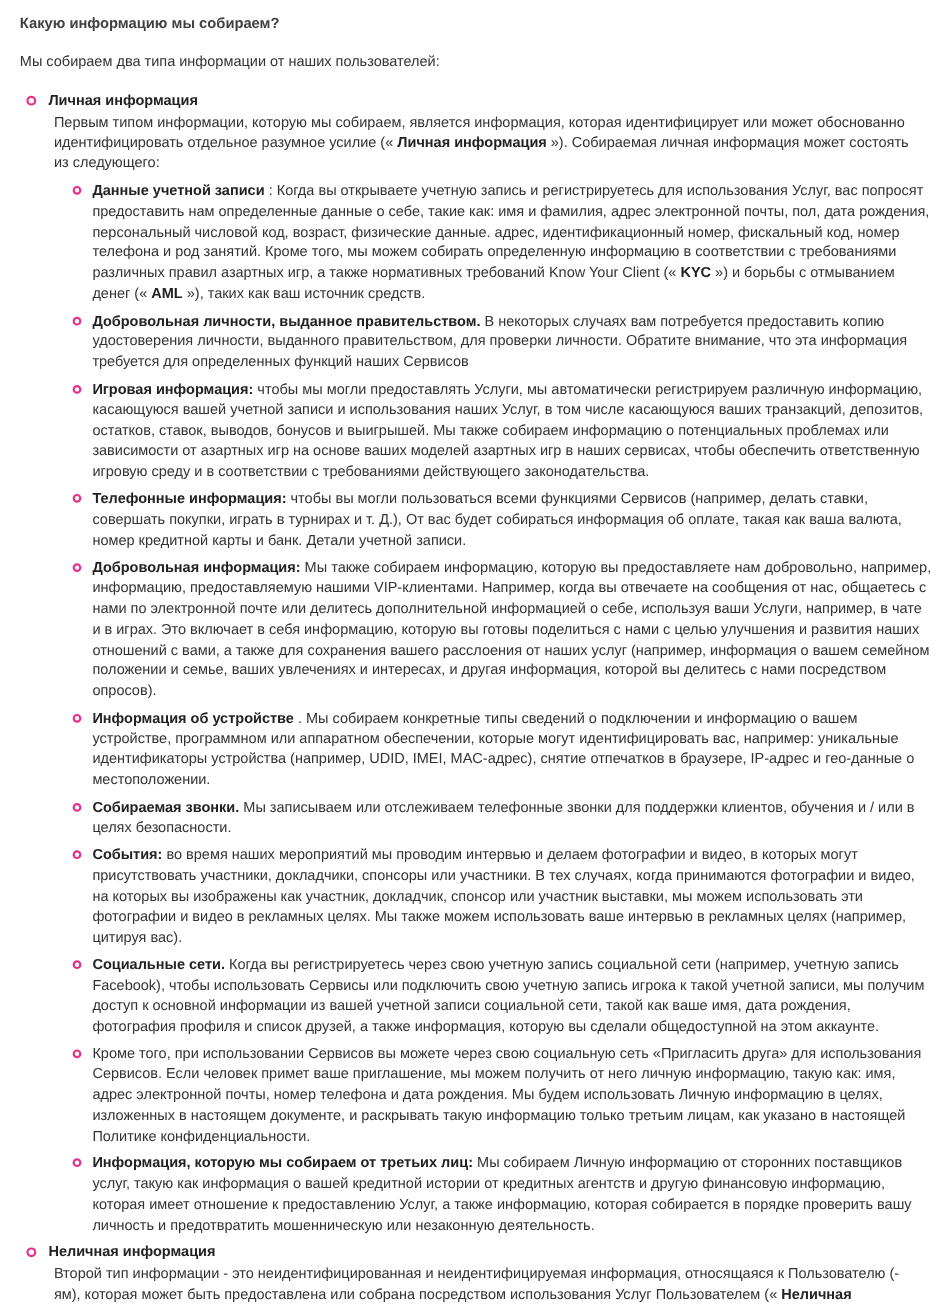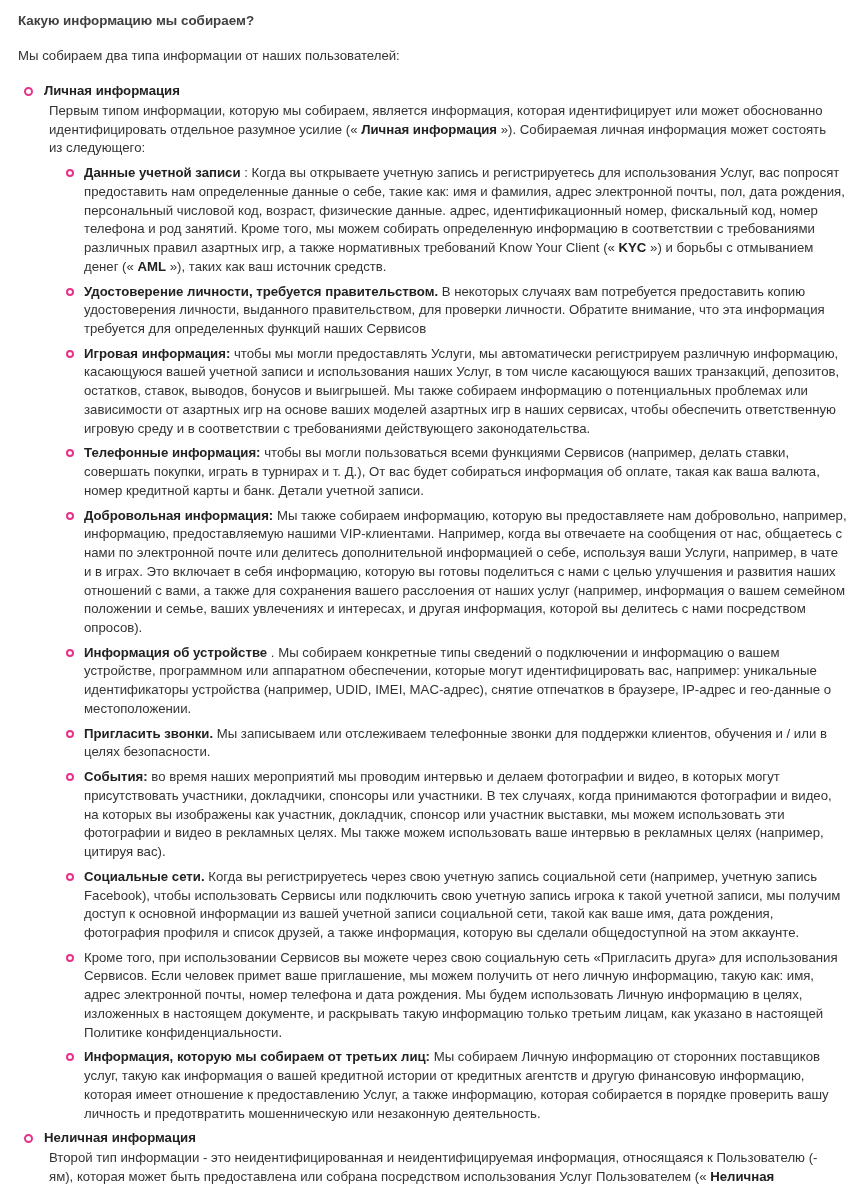--- a/index.html
+++ b/index.html
@@ -111,21 +111,21 @@
 
       <ul class="lvl2">
 
         <li>
           <span class="bullet2"></span>
           <span class="item-text"><span class="b">Данные учетной записи</span> : Когда вы открываете учетную запись и регистрируетесь для использования Услуг, вас попросят предоставить нам определенные данные о себе, такие как: имя и фамилия, адрес электронной почты, пол, дата рождения, персональный числовой код, возраст, физические данные. адрес, идентификационный номер, фискальный код, номер телефона и род занятий. Кроме того, мы можем собирать определенную информацию в соответствии с требованиями различных правил азартных игр, а также нормативных требований Know Your Client (« <span class="b">KYC</span> ») и борьбы с отмыванием денег (« <span class="b">AML</span> »), таких как ваш источник средств.</span>
         </li>
 
         <li>
           <span class="bullet2"></span>
-          <span class="item-text"><span class="b">Удостоверение личности, требуется правительством.</span><span> В некоторых случаях вам потребуется предоставить копию удостоверения личности, выданного правительством, для проверки личности. Обратите внимание, что эта информация требуется для определенных функций наших Сервисов</span></span>
+          <span class="item-text"><span class="b">Добровольная личности, выданное правительством.</span><span> В некоторых случаях вам потребуется предоставить копию удостоверения личности, выданного правительством, для проверки личности. Обратите внимание, что эта информация требуется для определенных функций наших Сервисов</span></span>
         </li>
 
         <li>
           <span class="bullet2"></span>
           <span class="item-text"><span class="b">Игровая информация:</span><span> чтобы мы могли предоставлять Услуги, мы автоматически регистрируем различную информацию, касающуюся вашей учетной записи и использования наших Услуг, в том числе касающуюся ваших транзакций, депозитов, остатков, ставок, выводов, бонусов и выигрышей. Мы также собираем информацию о потенциальных проблемах или зависимости от азартных игр на основе ваших моделей азартных игр в наших сервисах, чтобы обеспечить ответственную игровую среду и в соответствии с требованиями действующего законодательства.</span></span>
         </li>
 
         <li>
           <span class="bullet2"></span>
           <span class="item-text"><span class="b">Телефонные информация:</span><span> чтобы вы могли пользоваться всеми функциями Сервисов (например, делать ставки, совершать покупки, играть в турнирах и т. Д.), От вас будет собираться информация об оплате, такая как ваша валюта, номер кредитной карты и банк. Детали учетной записи.</span></span>
@@ -136,21 +136,21 @@
           <span class="item-text"><span class="b">Добровольная информация:</span><span> Мы также собираем информацию, которую вы предоставляете нам добровольно, например, информацию, предоставляемую нашими VIP-клиентами. Например, когда вы отвечаете на сообщения от нас, общаетесь с нами по электронной почте или делитесь дополнительной информацией о себе, используя ваши Услуги, например, в чате и в играх. Это включает в себя информацию, которую вы готовы поделиться с нами с целью улучшения и развития наших отношений с вами, а также для сохранения вашего расслоения от наших услуг (например, информация о вашем семейном положении и семье, ваших увлечениях и интересах, и другая информация, которой вы делитесь с нами посредством опросов).</span></span>
         </li>
 
         <li>
           <span class="bullet2"></span>
           <span class="item-text"><span class="b">Информация об устройстве</span><span> . Мы собираем конкретные типы сведений о подключении и информацию о вашем устройстве, программном или аппаратном обеспечении, которые могут идентифицировать вас, например: уникальные идентификаторы устройства (например, UDID, IMEI, MAC-адрес), снятие отпечатков в браузере, IP-адрес и гео-данные о местоположении.</span></span>
         </li>
 
         <li>
           <span class="bullet2"></span>
-          <span class="item-text"><span class="b">Пригласить звонки.</span><span> Мы записываем или отслеживаем телефонные звонки для поддержки клиентов, обучения и / или в целях безопасности.</span></span>
+          <span class="item-text"><span class="b">Собираемая звонки.</span><span> Мы записываем или отслеживаем телефонные звонки для поддержки клиентов, обучения и / или в целях безопасности.</span></span>
         </li>
 
         <li>
           <span class="bullet2"></span>
           <span class="item-text"><span class="b">События:</span><span> во время наших мероприятий мы проводим интервью и делаем фотографии и видео, в которых могут присутствовать участники, докладчики, спонсоры или участники. В тех случаях, когда принимаются фотографии и видео, на которых вы изображены как участник, докладчик, спонсор или участник выставки, мы можем использовать эти фотографии и видео в рекламных целях. Мы также можем использовать ваше интервью в рекламных целях (например, цитируя вас).</span></span>
         </li>
 
         <li>
           <span class="bullet2"></span>
           <span class="item-text"><span class="b">Социальные сети.</span><span> Когда вы регистрируетесь через свою учетную запись социальной сети (например, учетную запись Facebook), чтобы использовать Сервисы или подключить свою учетную запись игрока к такой учетной записи, мы получим доступ к основной информации из вашей учетной записи социальной сети, такой как ваше имя, дата рождения, фотография профиля и список друзей, а также информация, которую вы сделали общедоступной на этом аккаунте.</span></span>

